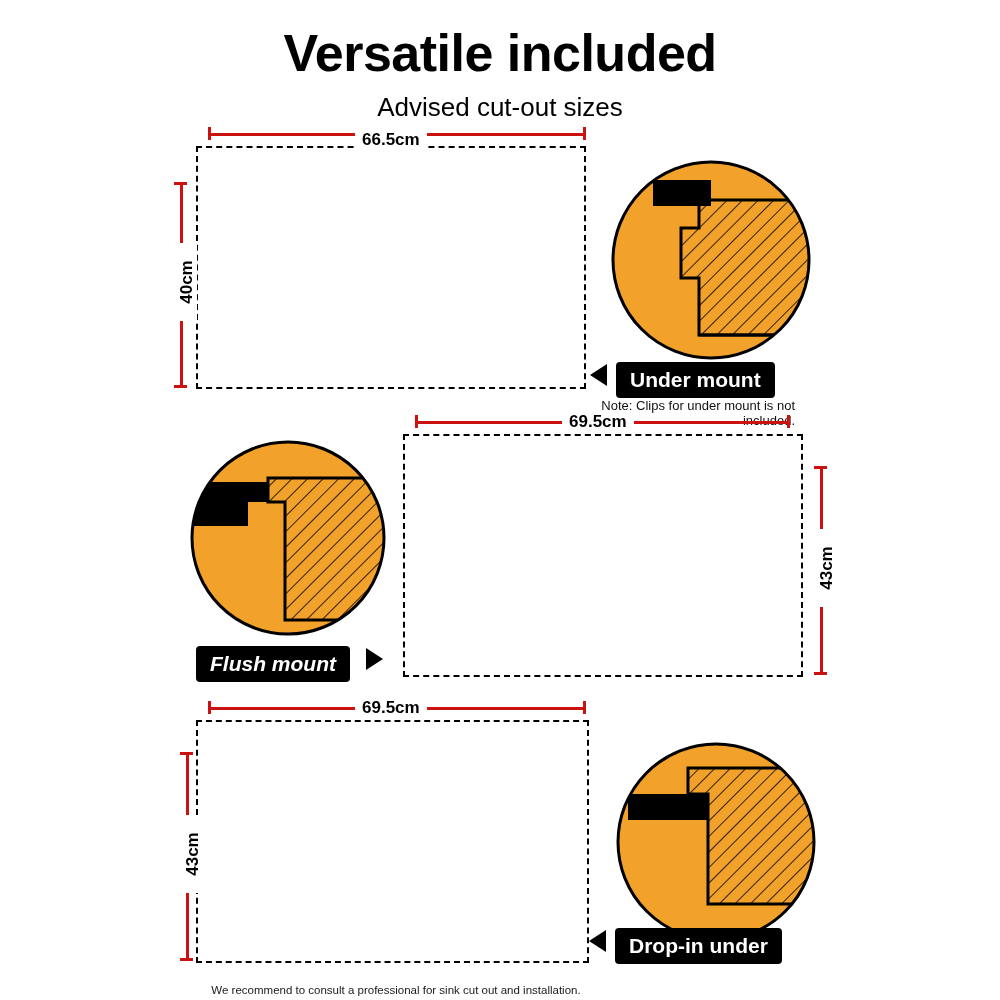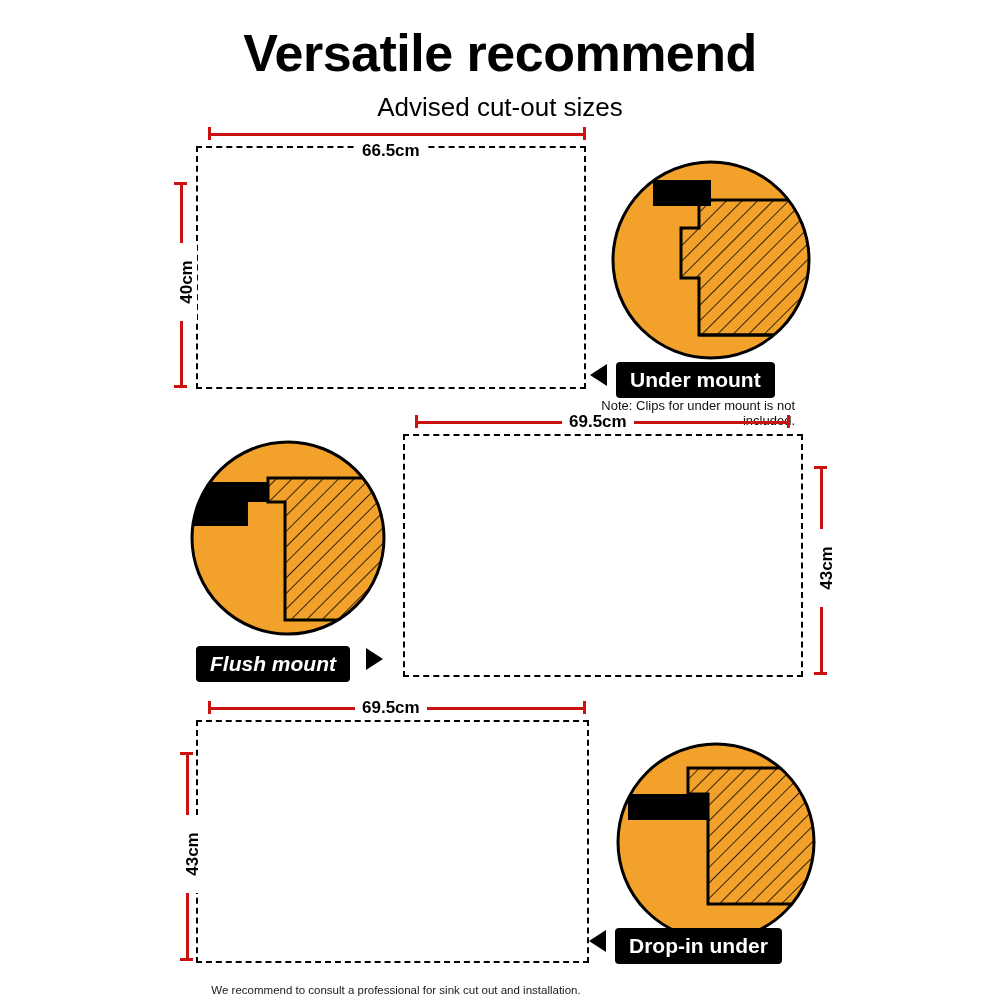--- a/index.html
+++ b/index.html
@@ -141,29 +141,29 @@
   .detail {
     position: absolute;
   }
   .detail svg { display: block; }
 </style>
 </head>
 <body>
 
 <div id="stage">
 
-  <div class="title">Versatile recommend</div>
+  <div class="title">Versatile included</div>
   <div class="subtitle">Advised cut-out sizes</div>
 
   <div class="cutout" style="left:196px; top:146px; width:390px; height:243px;"></div>
 
   <div class="dim-h" style="left:208px; top:133px; width:378px;"></div>
   <div class="tick-h" style="left:208px; top:127px;"></div>
   <div class="tick-h" style="left:583px; top:127px;"></div>
-  <div class="dim-label" style="left:355px; top:141px;">66.5cm</div>
+  <div class="dim-label" style="left:355px; top:130px;">66.5cm</div>
 
   <div class="dim-v" style="left:180px; top:182px; height:203px;"></div>
   <div class="tick-v" style="left:174px; top:182px;"></div>
   <div class="tick-v" style="left:174px; top:385px;"></div>
   <div class="dim-label vert" style="left:148px; top:272px; width:64px; text-align:center;">40cm</div>
 
   <div class="detail" style="left:611px; top:160px; width:200px; height:200px;">
     <svg width="200" height="200" viewBox="0 0 200 200">
       <defs>
         <clipPath id="clipUnder">

